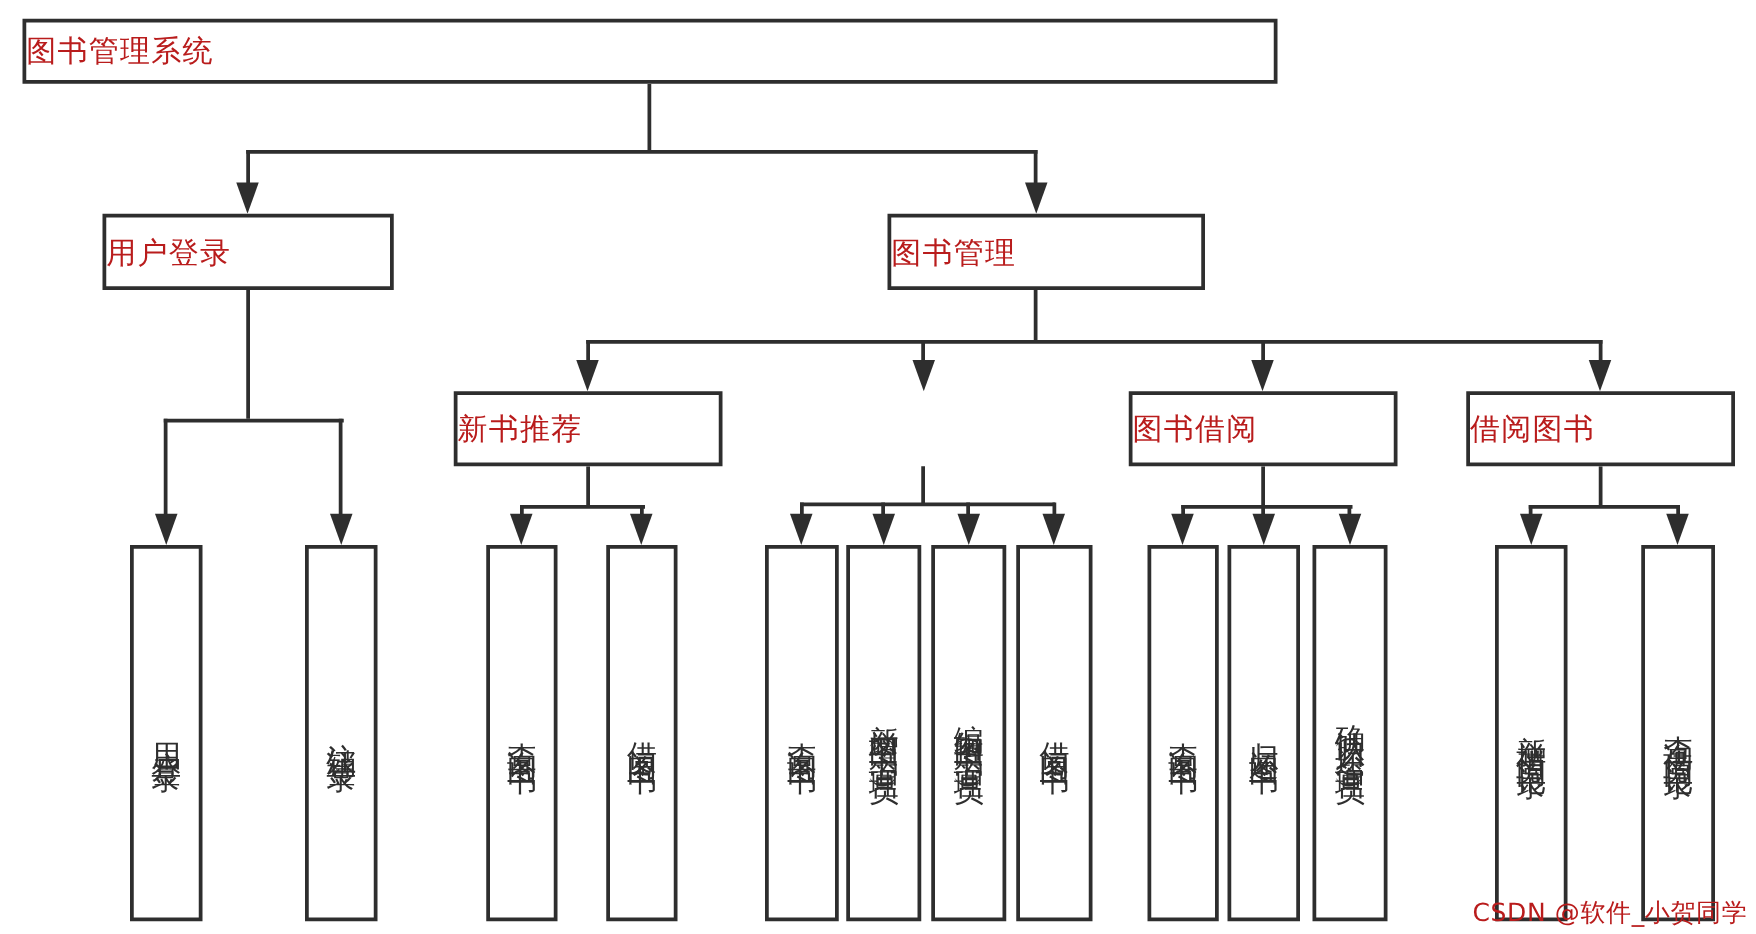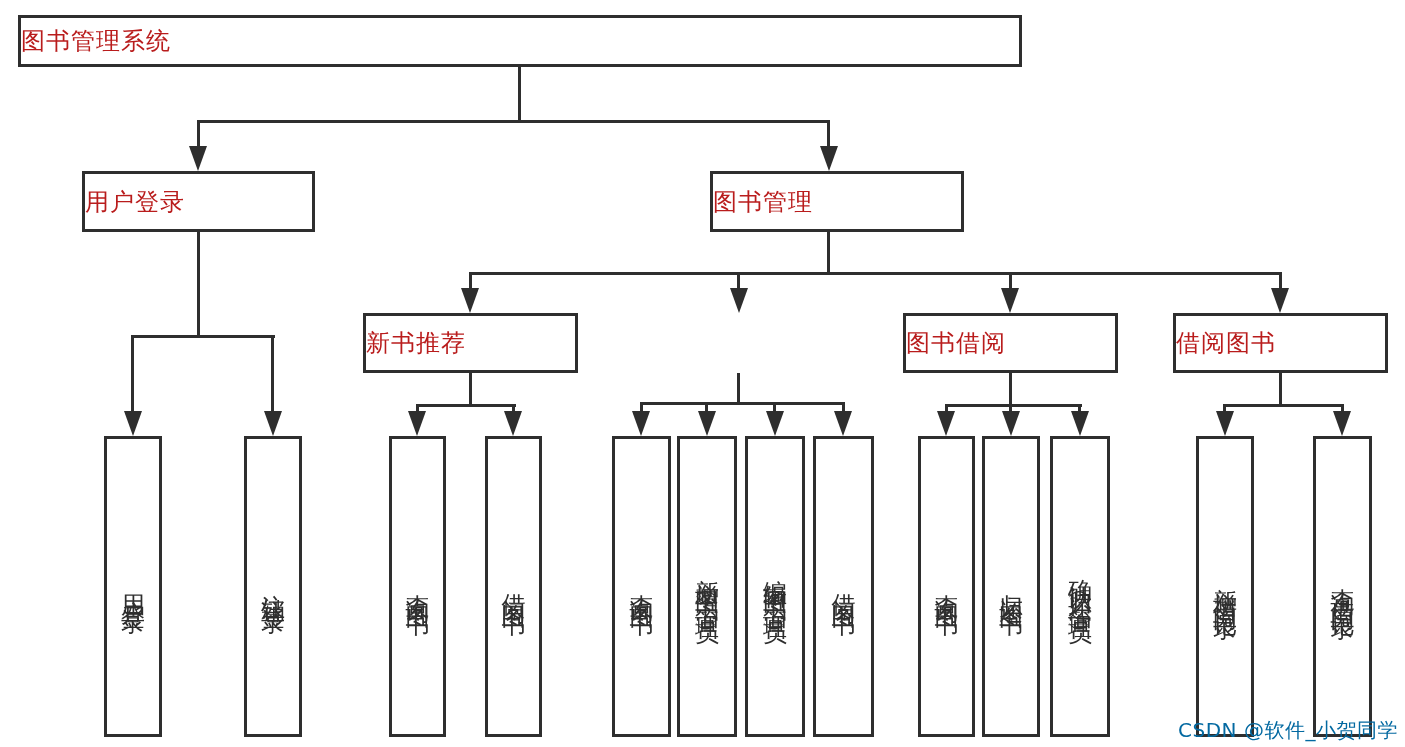--- a/index.html
+++ b/index.html
@@ -86,21 +86,21 @@
   .b-lf-9  { left: 918px;  width: 57px; }
   .b-lf-10 { left: 982px;  width: 58px; }
   .b-lf-11 { left: 1050px; width: 60px; }
   .b-lf-12 { left: 1196px; width: 58px; }
   .b-lf-13 { left: 1313px; width: 59px; }
   .watermark {
     position: absolute;
     left: 1178px;
     top: 717px;
     font-size: 20px;
-    color: #0369a1;
+    color: #b91c1c;
     letter-spacing: 0.5px;
     z-index: 3;
     white-space: nowrap;
   }
 </style>
 </head>
 <body>
 
 <div class="stage">
 

